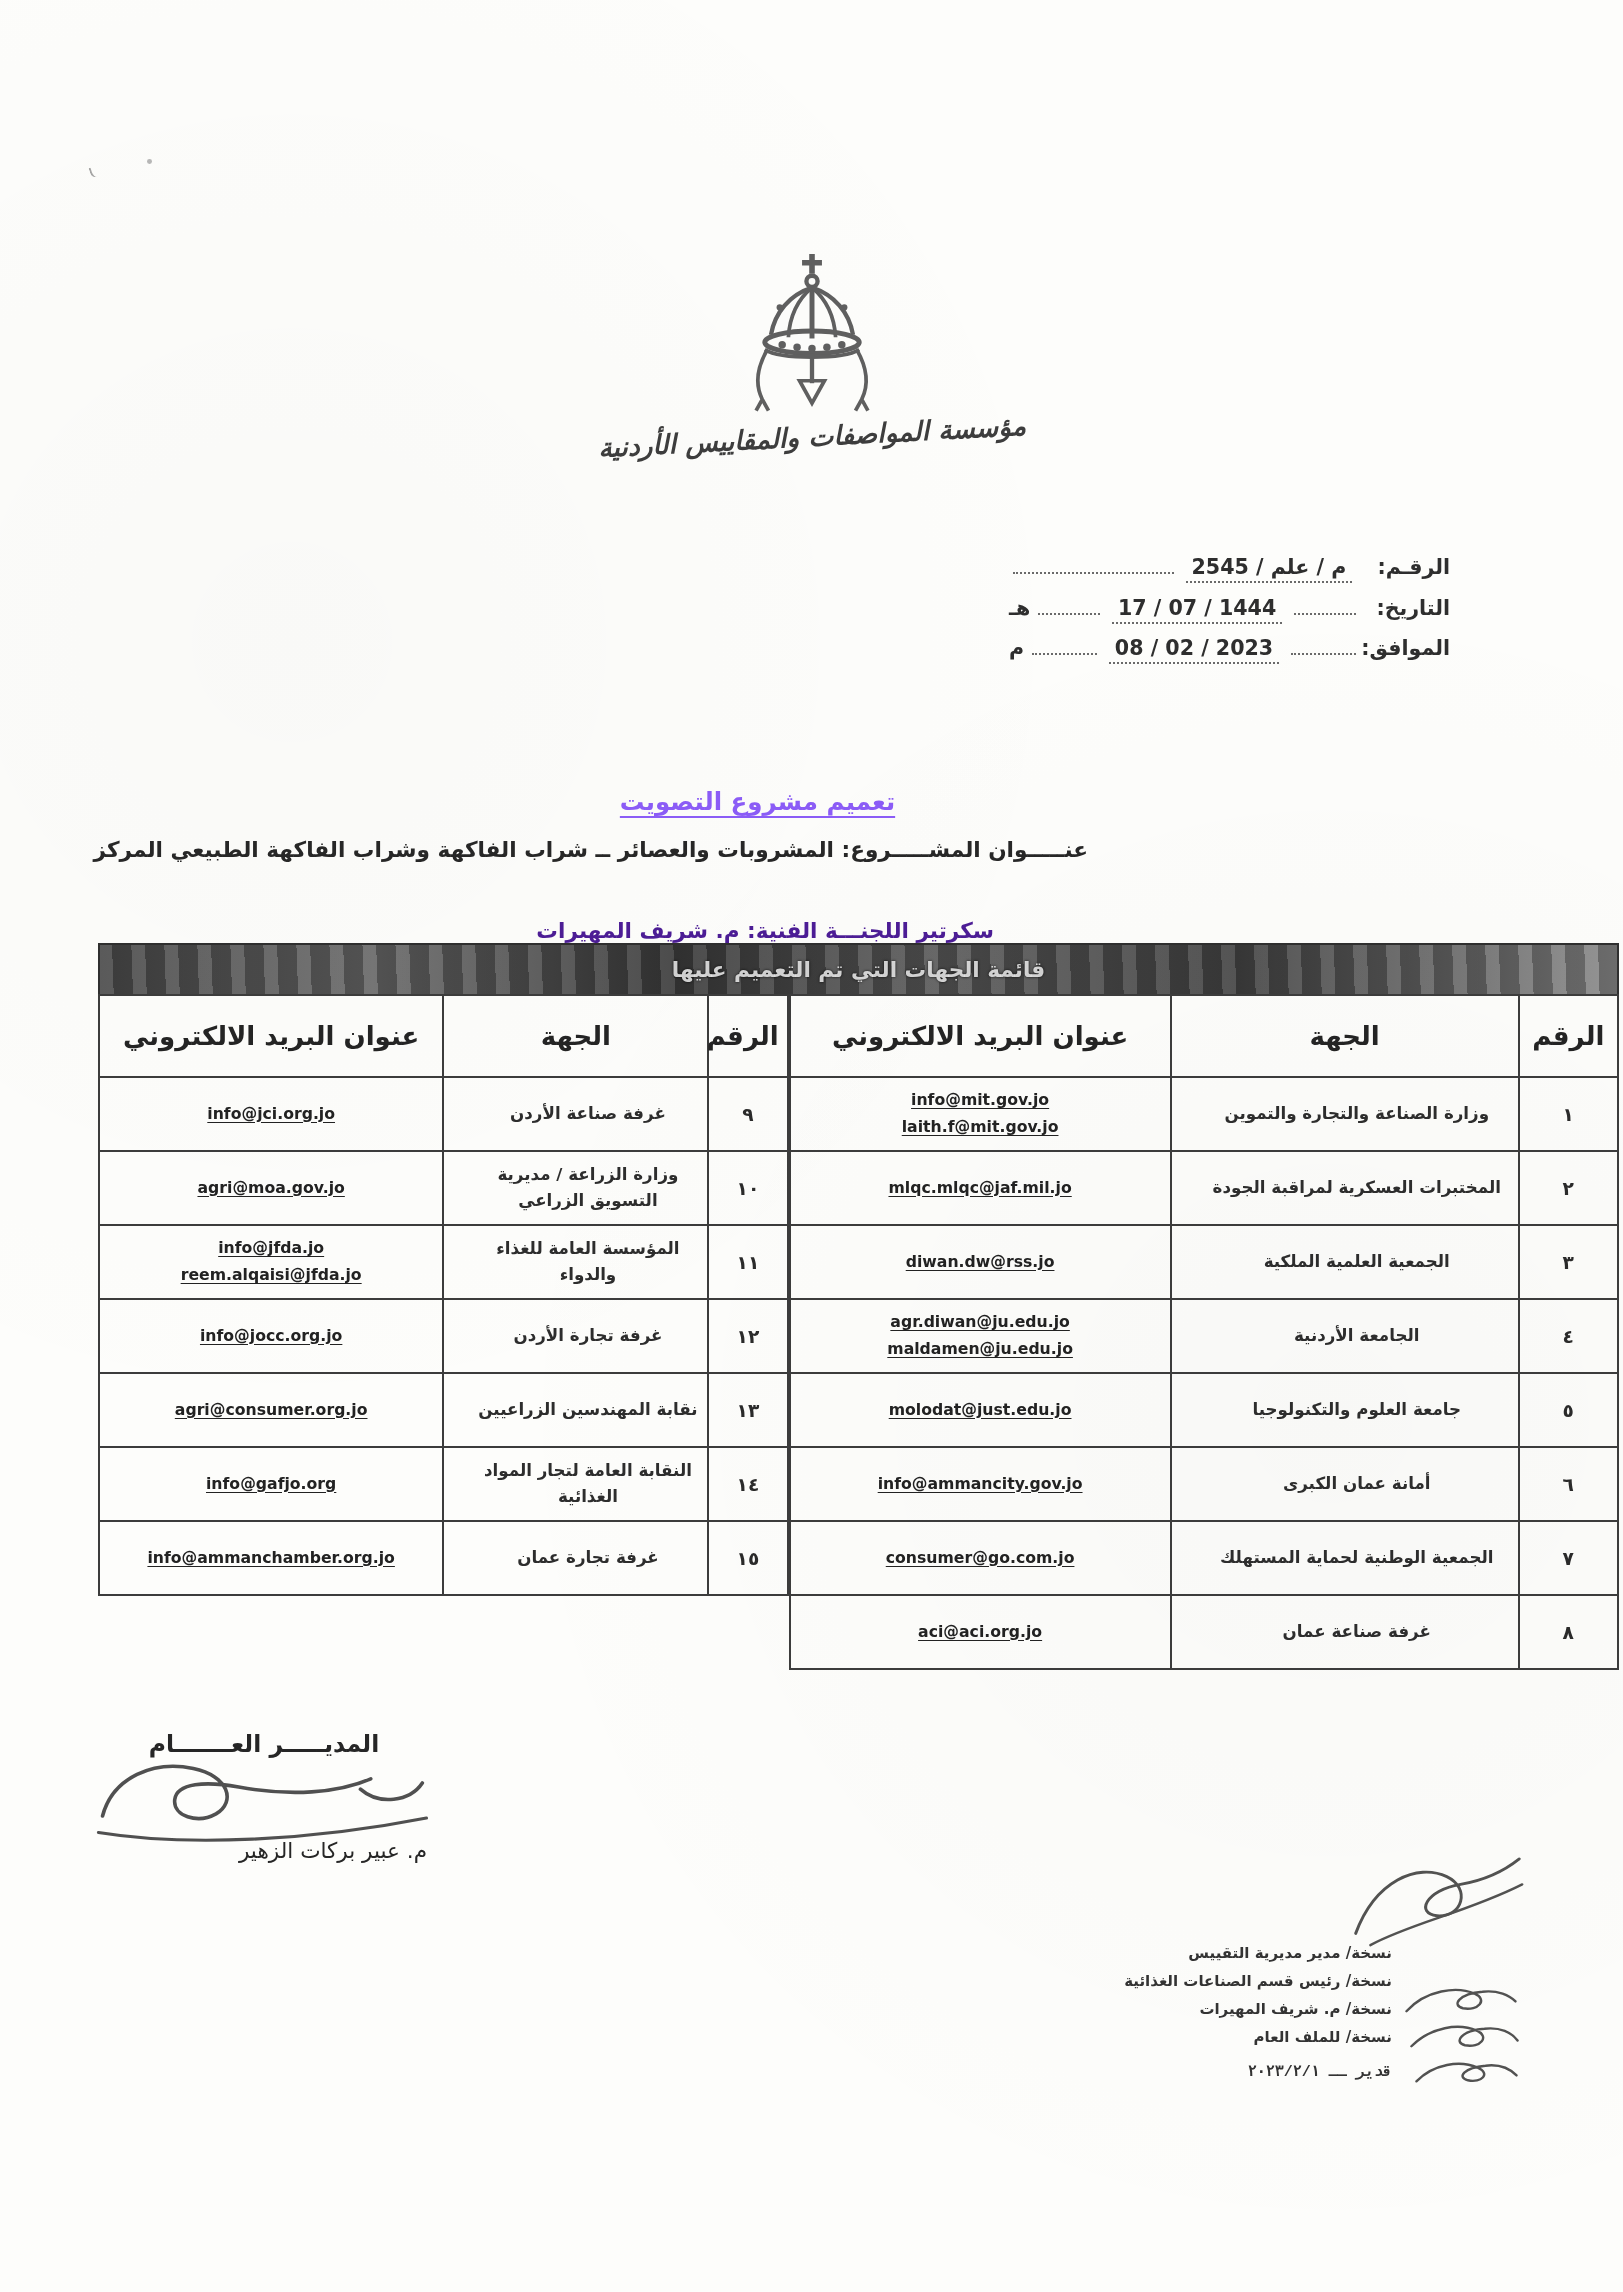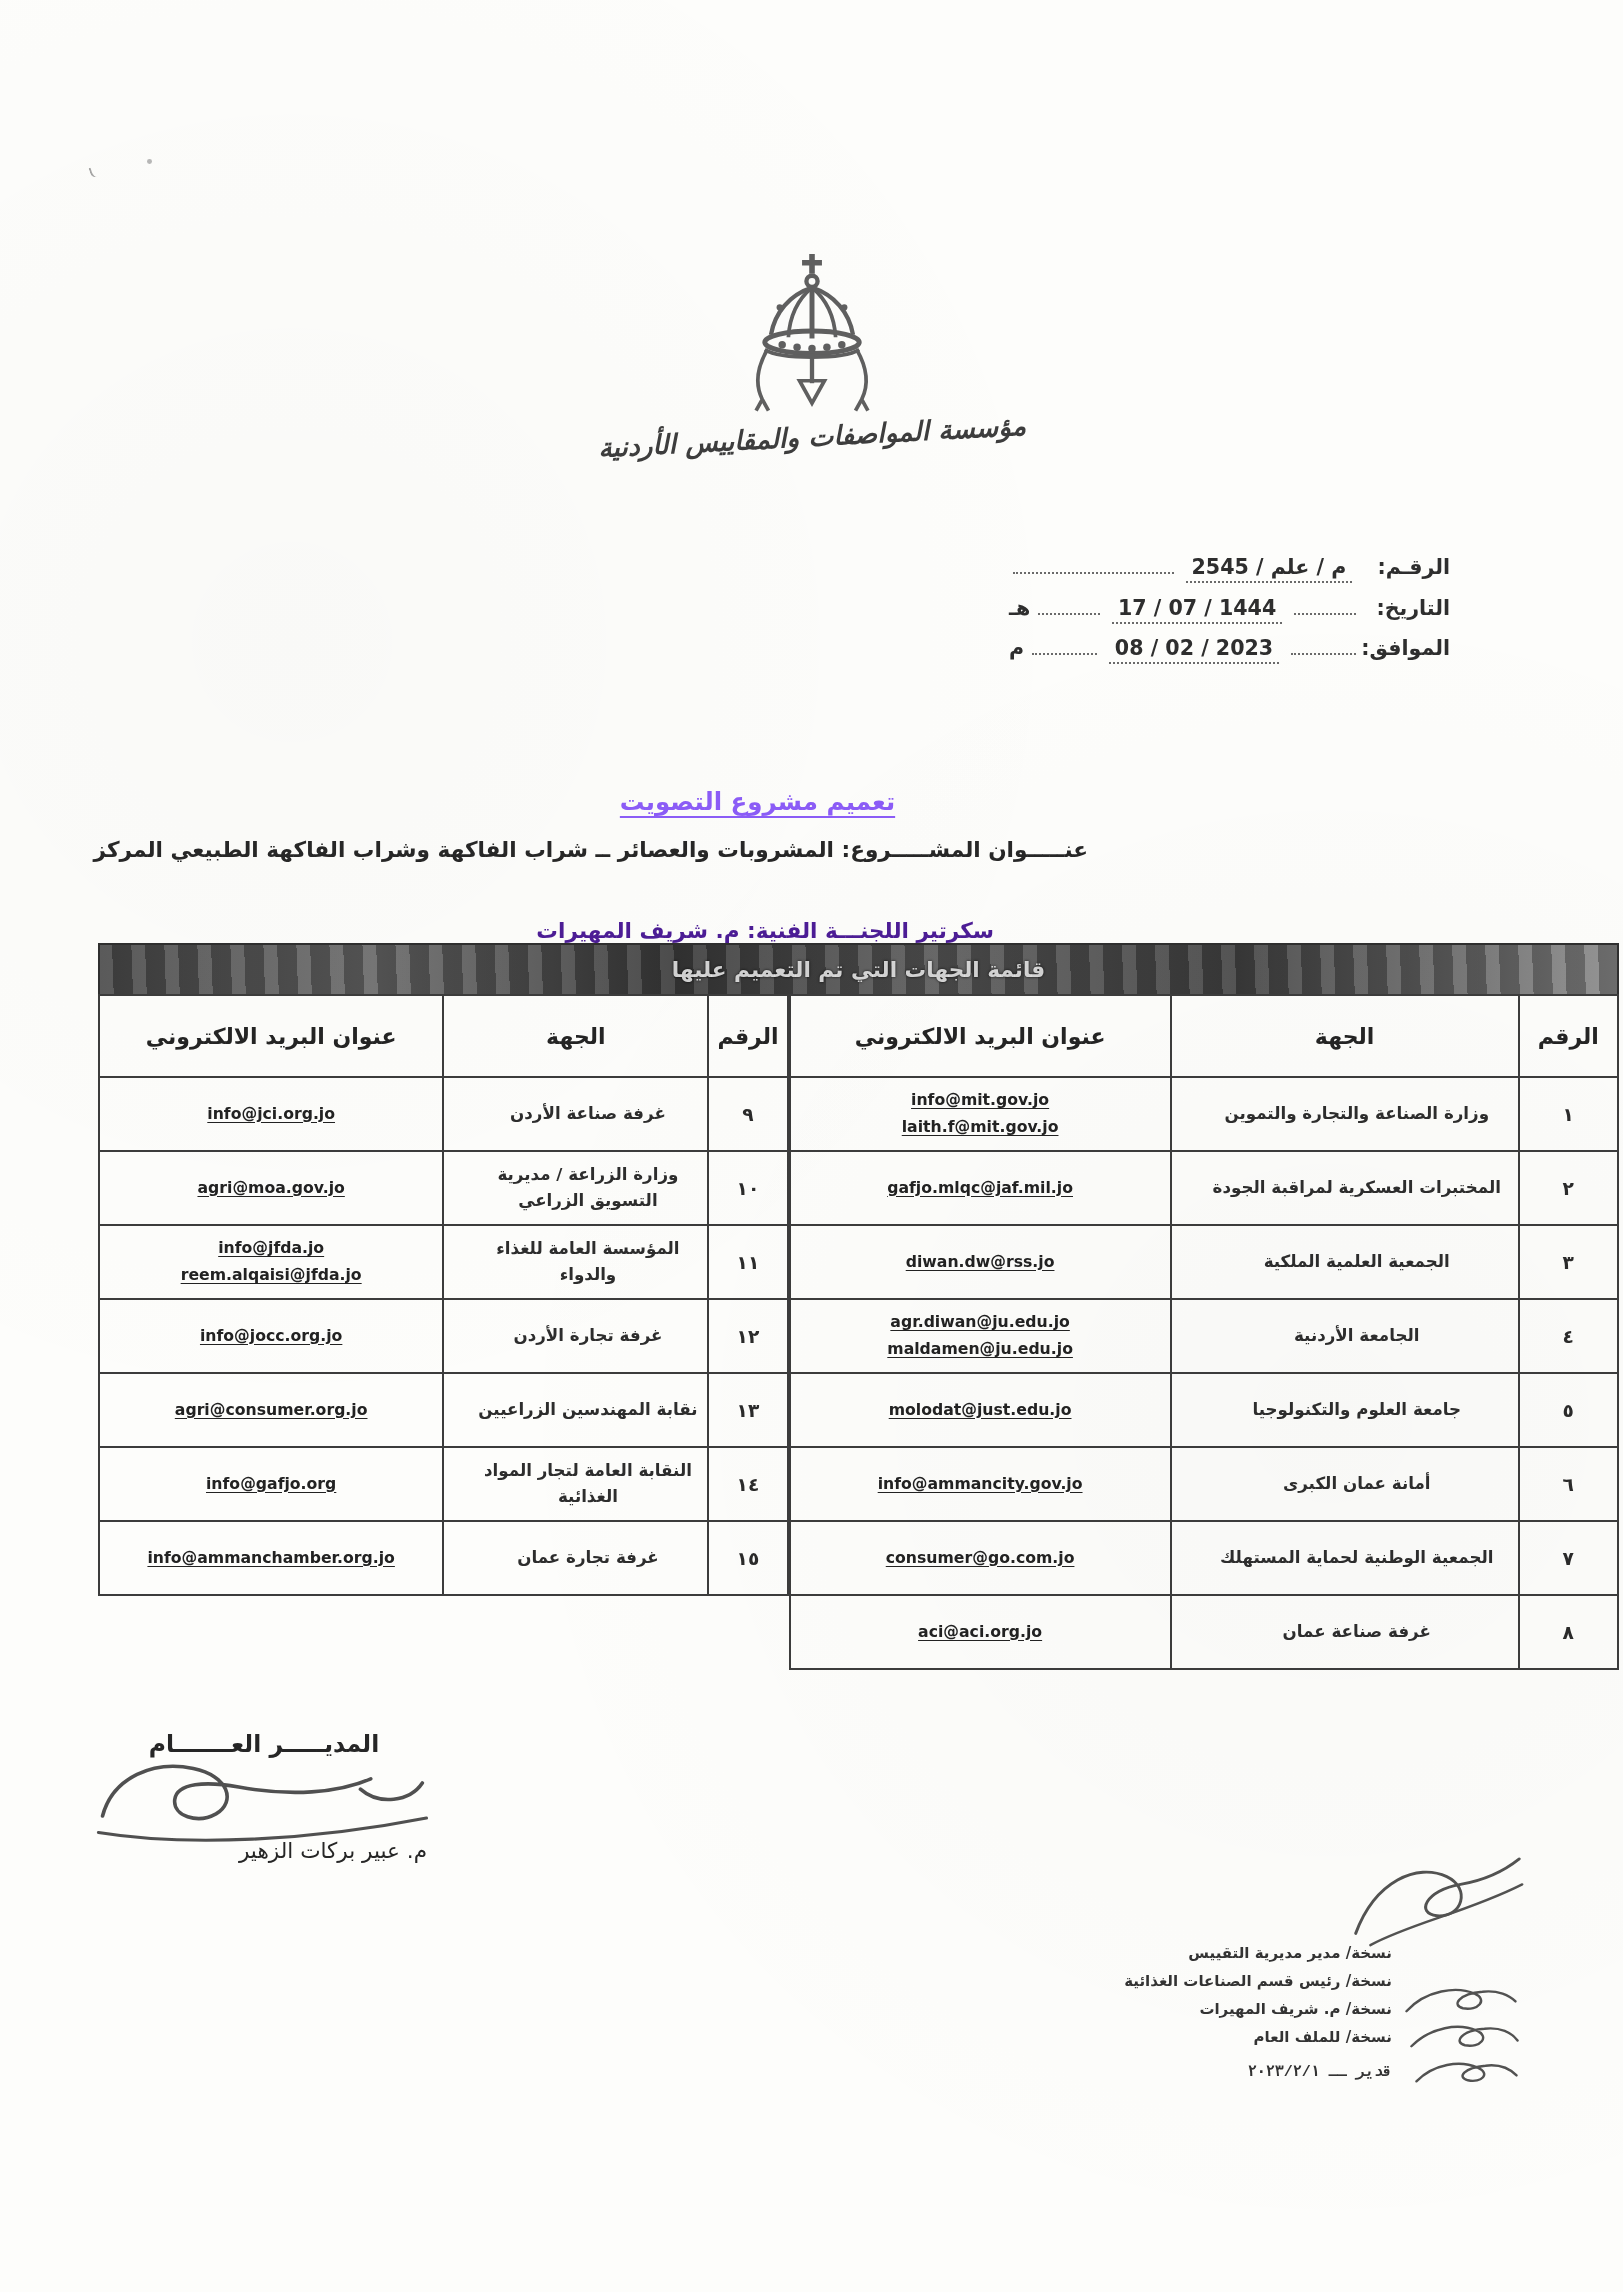--- a/index.html
+++ b/index.html
@@ -64,21 +64,21 @@
       repeating-linear-gradient(88deg, rgba(255,255,255,.07) 0 13.7px, rgba(0,0,0,.24) 13.7px 33px),
       linear-gradient(90deg, #4e4e4e, #6b6b6b 18%, #3f3f3f 38%, #5c5c5c 55%, #474747 75%, #6d6d6d 90%, #8d8d8d);
     color:rgba(242,242,242,.85); font-weight:bold; font-size:21.6px;
     letter-spacing:1px; text-shadow:0 0 2.9px rgba(0,0,0,.85);
   }
   .tbl-halves { display:flex; align-items:flex-start; }
   table.half { border-collapse:collapse; table-layout:fixed; background:transparent; }
   .right-half { width:54.6%; }
   .left-half  { width:45.4%; }
   th, td { border:2.5px solid #3c3c3c; vertical-align:middle; padding:5.9px 7.8px; }
-  th { height:82px; font-size:22px; font-weight:bold; color:#242424; text-align:center; }
+  th { height:82px; font-size:26px; font-weight:bold; color:#242424; text-align:center; }
   td { height:74px; text-align:center; }
   td.c-num { font-size:18.6px; font-weight:bold; color:#2a2a2a; }
   td.c-org { font-size:16.7px; font-weight:bold; color:#2d2d2d; line-height:1.55;padding-left:32px; }
   td.c-mail { padding:7.8px 5.9px; }
   .email { direction:ltr; unicode-bidi:embed; font-size:15.7px; font-weight:bold;
     color:#222; text-decoration:underline; text-underline-offset:2.9px; line-height:1.7; }
   .right-half col.w-num { width:12%; } .right-half col.w-org { width:42%; } .right-half col.w-mail { width:46%; }
   .left-half  col.w-num { width:11.5%; } .left-half col.w-org { width:38.5%; } .left-half col.w-mail { width:50%; }
 
   
@@ -190,21 +190,21 @@
               <td class="c-org">وزارة الصناعة والتجارة والتموين</td>
               <td class="c-mail">
                 <div class="email">info@mit.gov.jo</div>
                 <div class="email">laith.f@mit.gov.jo</div>
               </td>
             </tr>
             <tr>
               <td class="c-num">٢</td>
               <td class="c-org">المختبرات العسكرية لمراقبة الجودة</td>
               <td class="c-mail">
-                <div class="email">gafjo.mlqc@jaf.mil.jo</div>
+                <div class="email">mlqc.mlqc@jaf.mil.jo</div>
               </td>
             </tr>
             <tr>
               <td class="c-num">٣</td>
               <td class="c-org">الجمعية العلمية الملكية</td>
               <td class="c-mail">
                 <div class="email">diwan.dw@rss.jo</div>
               </td>
             </tr>
             <tr>

